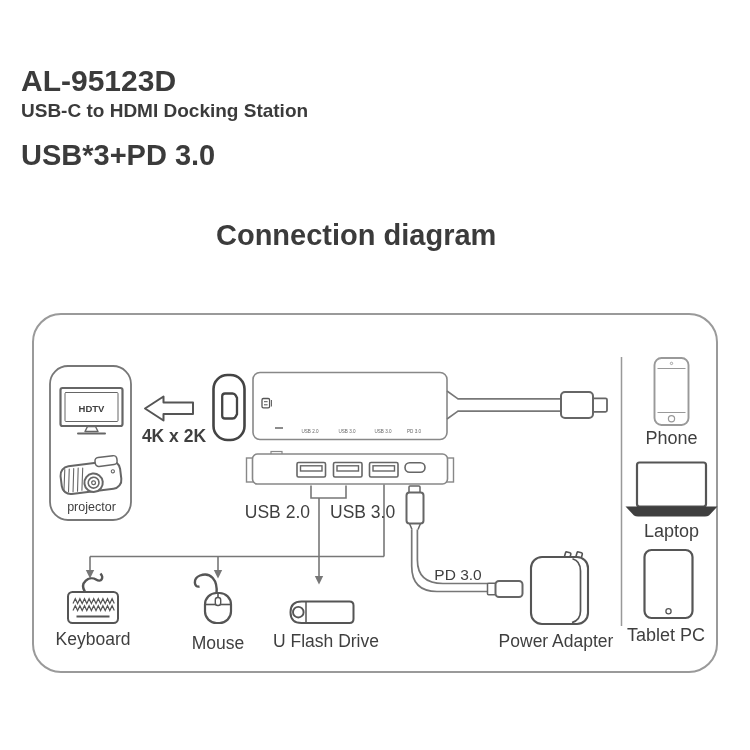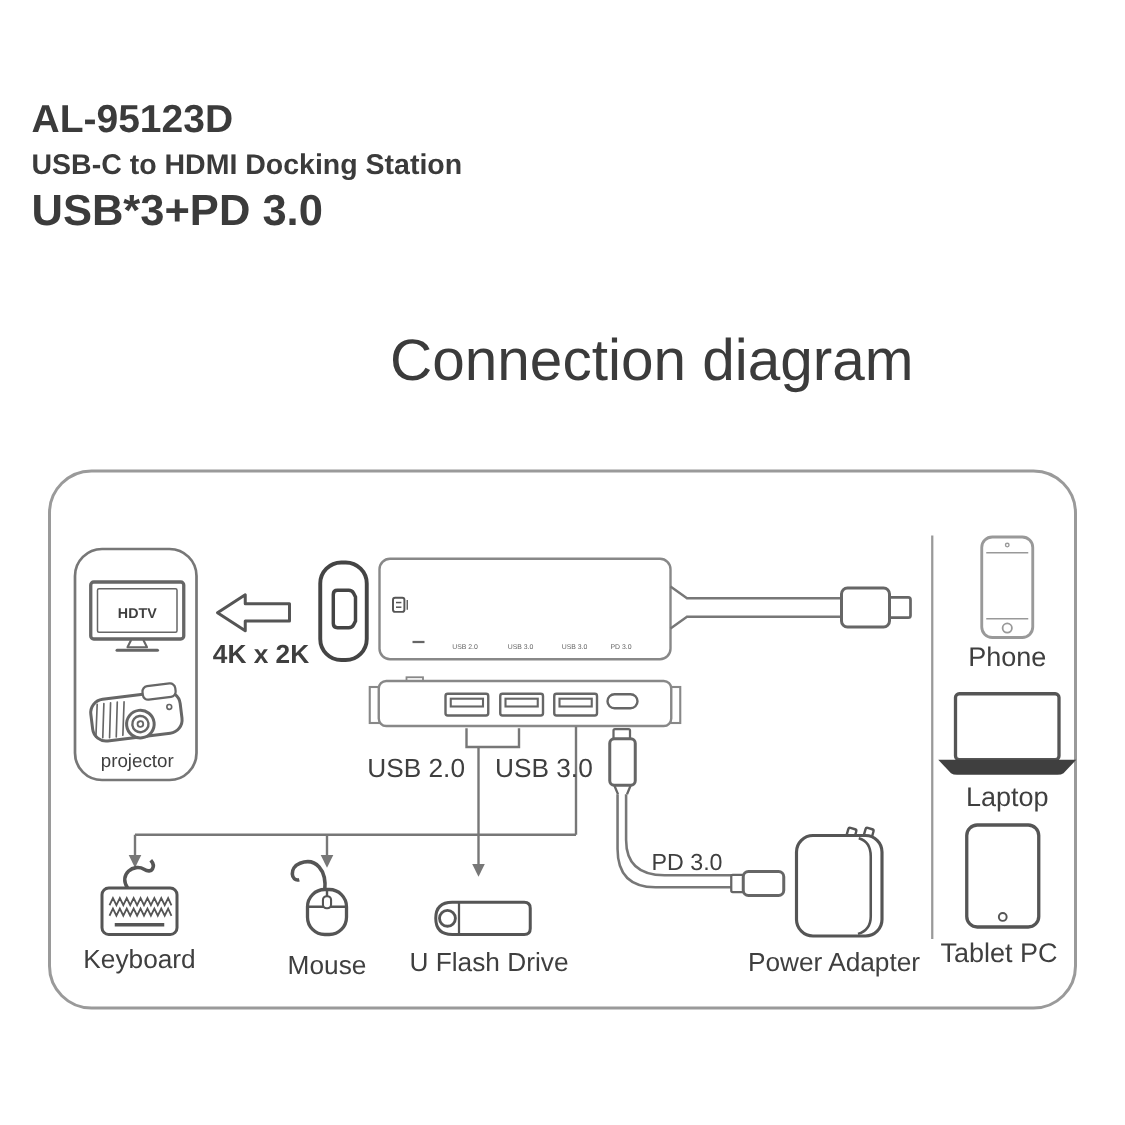--- a/index.html
+++ b/index.html
@@ -1,21 +1,21 @@
 <!DOCTYPE html>
 <html><head>
 <meta charset="utf-8">
 <style>
   html,body{margin:0;padding:0;background:#ffffff;}
   body{width:750px;height:750px;position:relative;font-family:"Liberation Sans",sans-serif;overflow:hidden;}
   .hdr{position:absolute;left:21px;color:#3b3b3b;font-weight:700;white-space:nowrap;}
-  #model{top:64px;font-size:26px;}
+  #model{top:64px;font-size:30px;}
   #ptitle{top:100px;font-size:19px;}
-  #psub{top:125px;font-size:29px;}
-  #dtitle{position:absolute;left:216px;top:219px;font-size:39px;font-weight:400;color:#3b3b3b;white-space:nowrap;margin-left:44px;}
+  #psub{top:139px;font-size:29px;}
+  #dtitle{position:absolute;left:216px;top:219px;font-size:29px;font-weight:700;color:#3b3b3b;white-space:nowrap;}
   svg{position:absolute;left:0;top:0;}
   svg text{font-family:"Liberation Sans",sans-serif;fill:#3f3f3f;}
   .lbl{font-size:17.5px;}
   .lblbig{font-size:18px;}
   .tiny{font-size:4.6px;fill:#666;}
 </style>
 </head>
 <body>
 
 <div class="hdr" id="model">AL-95123D</div>

